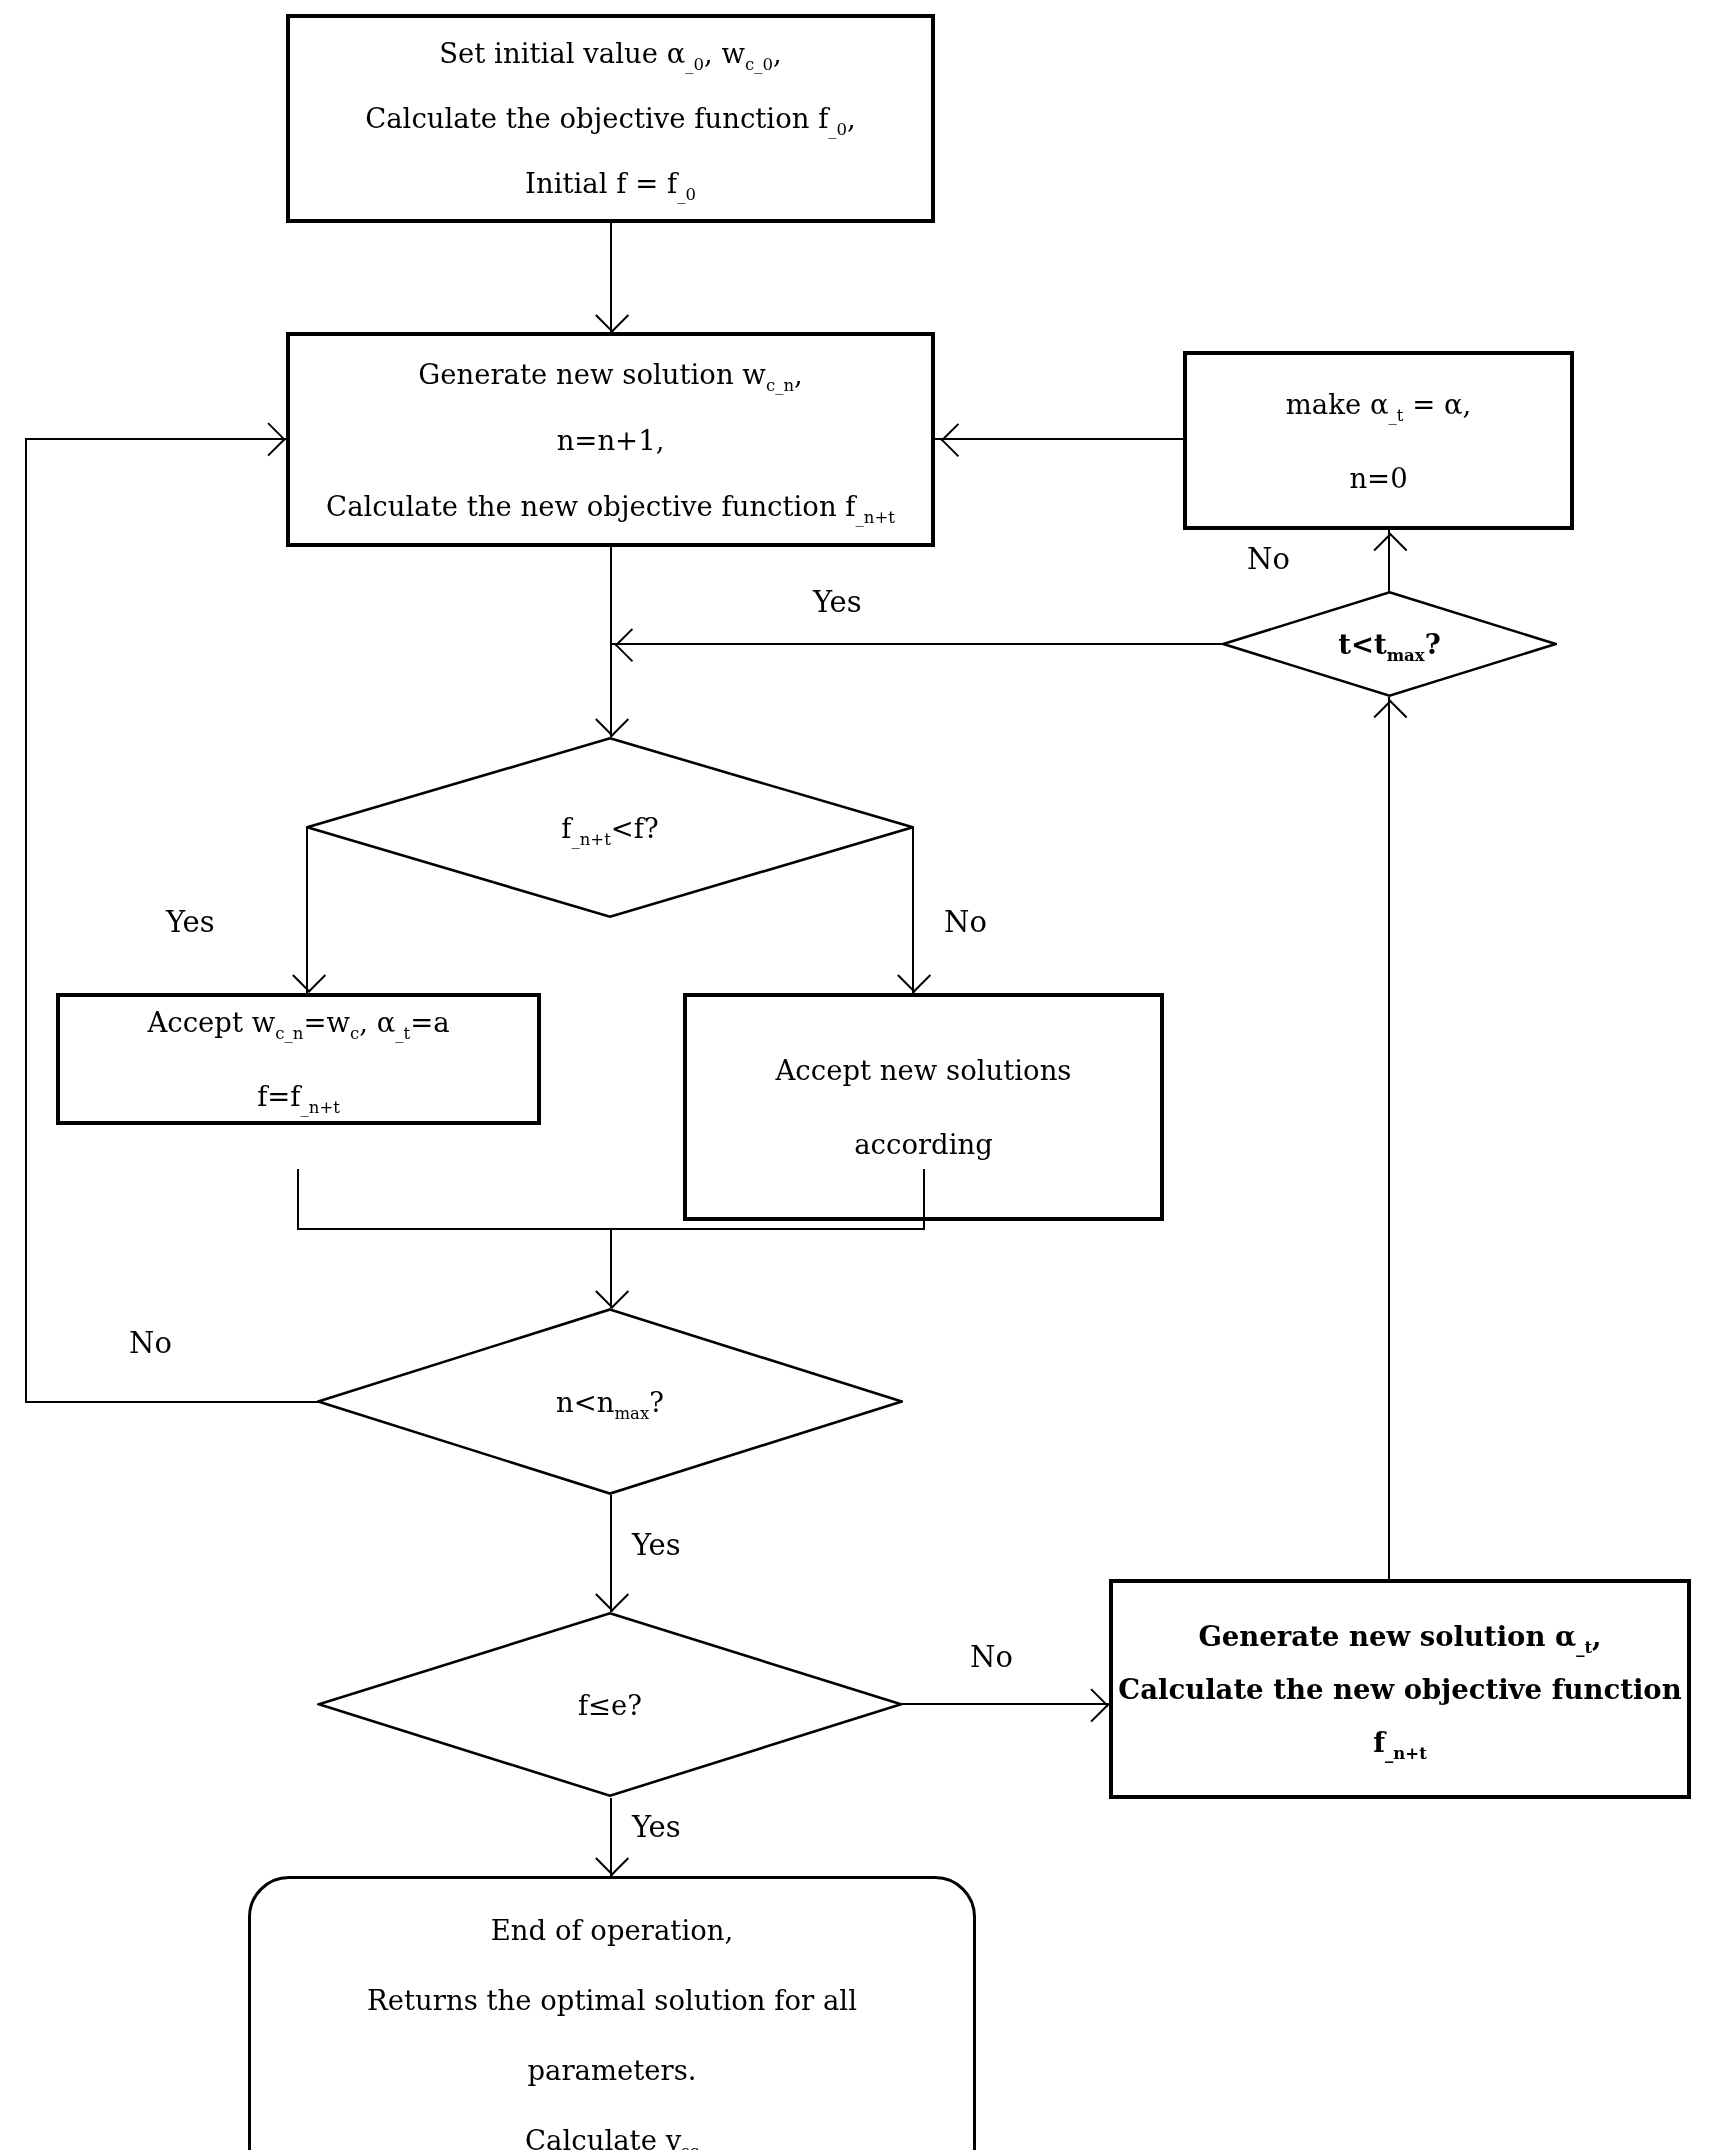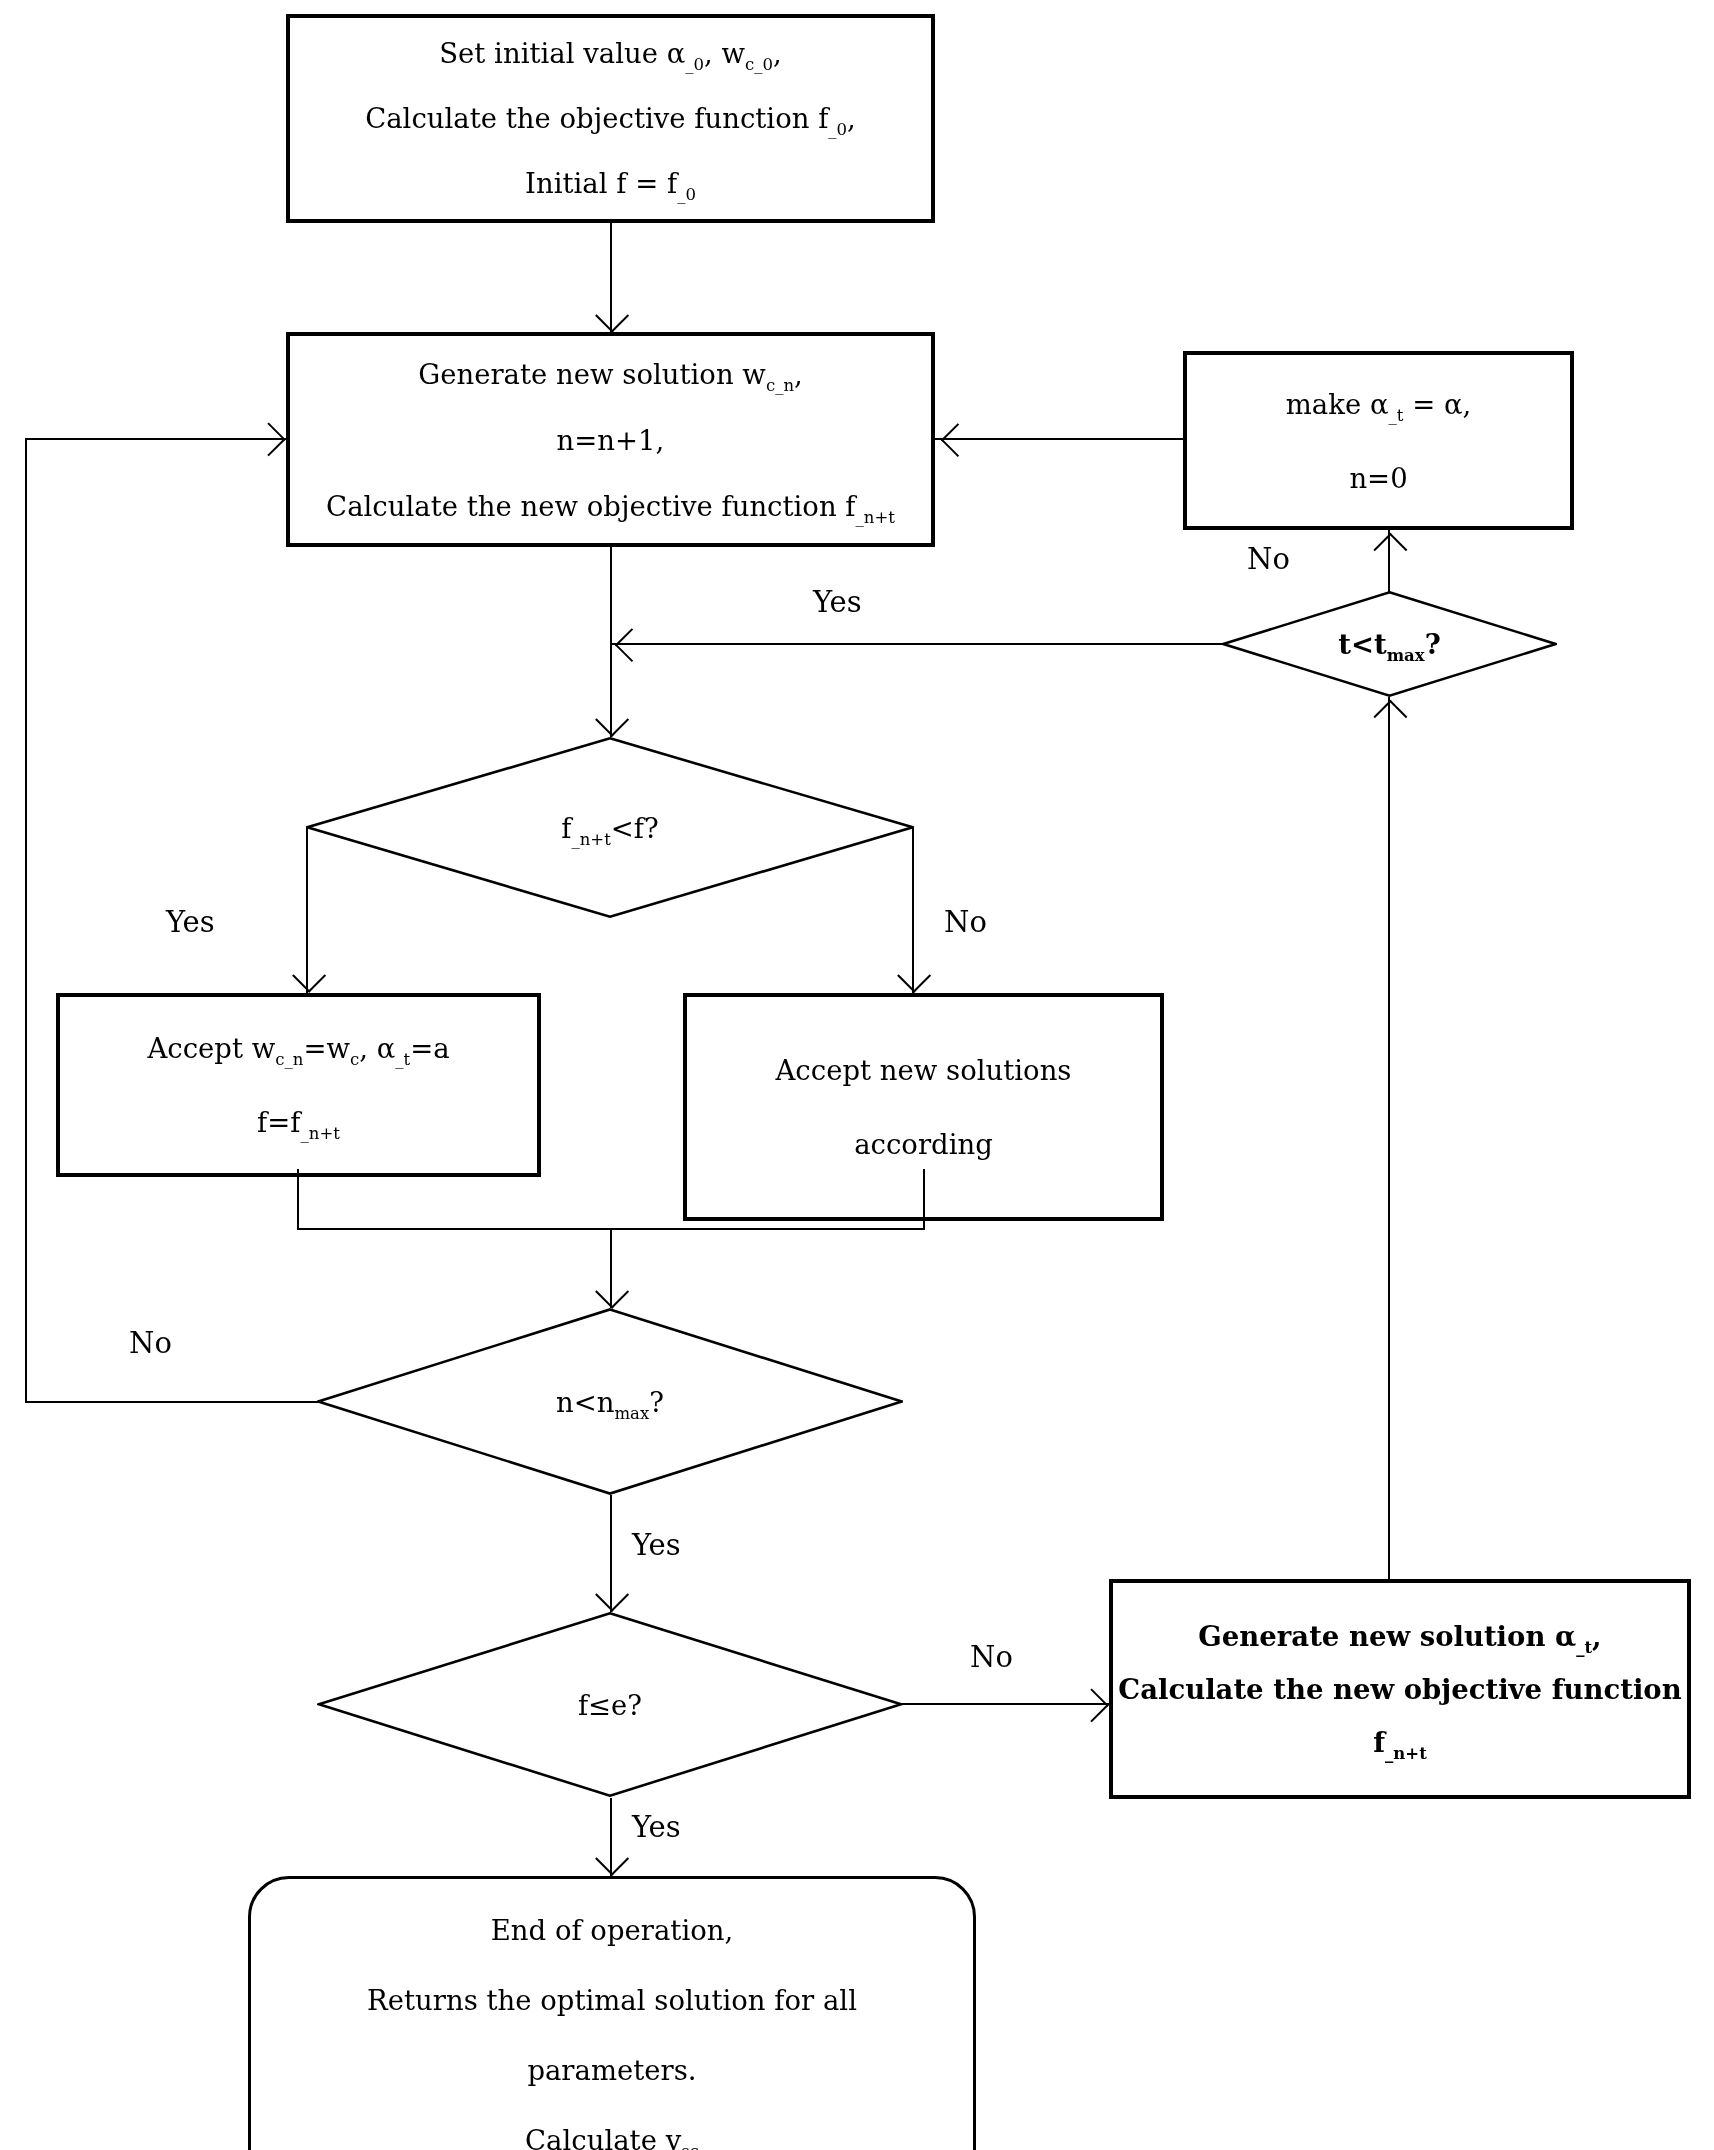--- a/index.html
+++ b/index.html
@@ -1,19 +1,19 @@
 <!DOCTYPE html>
 <html style="font-size:6.9px"><head>
 <meta charset="utf-8">
 <style>
   html,body{margin:0;padding:0;background:#ffffff;}
   #canvas{position:relative;width:1715px;height:2223px;background:#ffffff;overflow:hidden;
           font-family:"DejaVu Serif","Liberation Serif",serif;color:#000;}
   .node{position:absolute;background:#fff;border:4.3px solid #000;box-sizing:border-box;
-        display:flex;flex-direction:column;align-items:center;justify-content:center;
+        display:flex;flex-direction:column;justify-content:center;
         text-align:center;font-size:27.5px;}
   .rounded{border-radius:41px;border-width:3.9px;}
   .dia{position:absolute;}
   .dia svg{position:absolute;left:0;top:0;display:block;}
   .dia .txt{position:absolute;left:0;top:0;width:100%;height:100%;
             display:flex;align-items:center;justify-content:center;font-size:27.5px;}
   .ln{white-space:nowrap;}
   .lh-a .ln{line-height:65px;}
   .lh-b .ln{line-height:66px;}
   .lh-c .ln{line-height:74px;}
@@ -52,21 +52,21 @@
       </div>
   </div>
 
   <div class="node lh-c" style="left:1183px;top:351px;width:391px;height:179px;">
     <div class="txtbox">
         <div class="ln"><span>make </span><span>α</span><sub>_t</sub><span> = α,</span></div>
         <div class="ln"><span>n=0</span></div>
       </div>
   </div>
 
-  <div class="node lh-c" style="left:56px;top:993px;width:485px;height:184px;">
+  <div class="node lh-c" style="left:56px;top:993px;width:485px;height:132px;">
     <div class="txtbox">
         <div class="ln"><span>Accept w</span><sub>c_n</sub><span>=w</span><sub>c</sub><span>,  α</span><sub>_t</sub><span>=a</span></div>
         <div class="ln"><span>f=f</span><sub>_n+t</sub></div>
       </div>
   </div>
 
   <div class="node lh-c" style="left:683px;top:993px;width:481px;height:228px;">
     <div class="txtbox">
         <div class="ln"><span>Accept new solutions</span></div>
         <div class="ln"><span>according</span></div>

